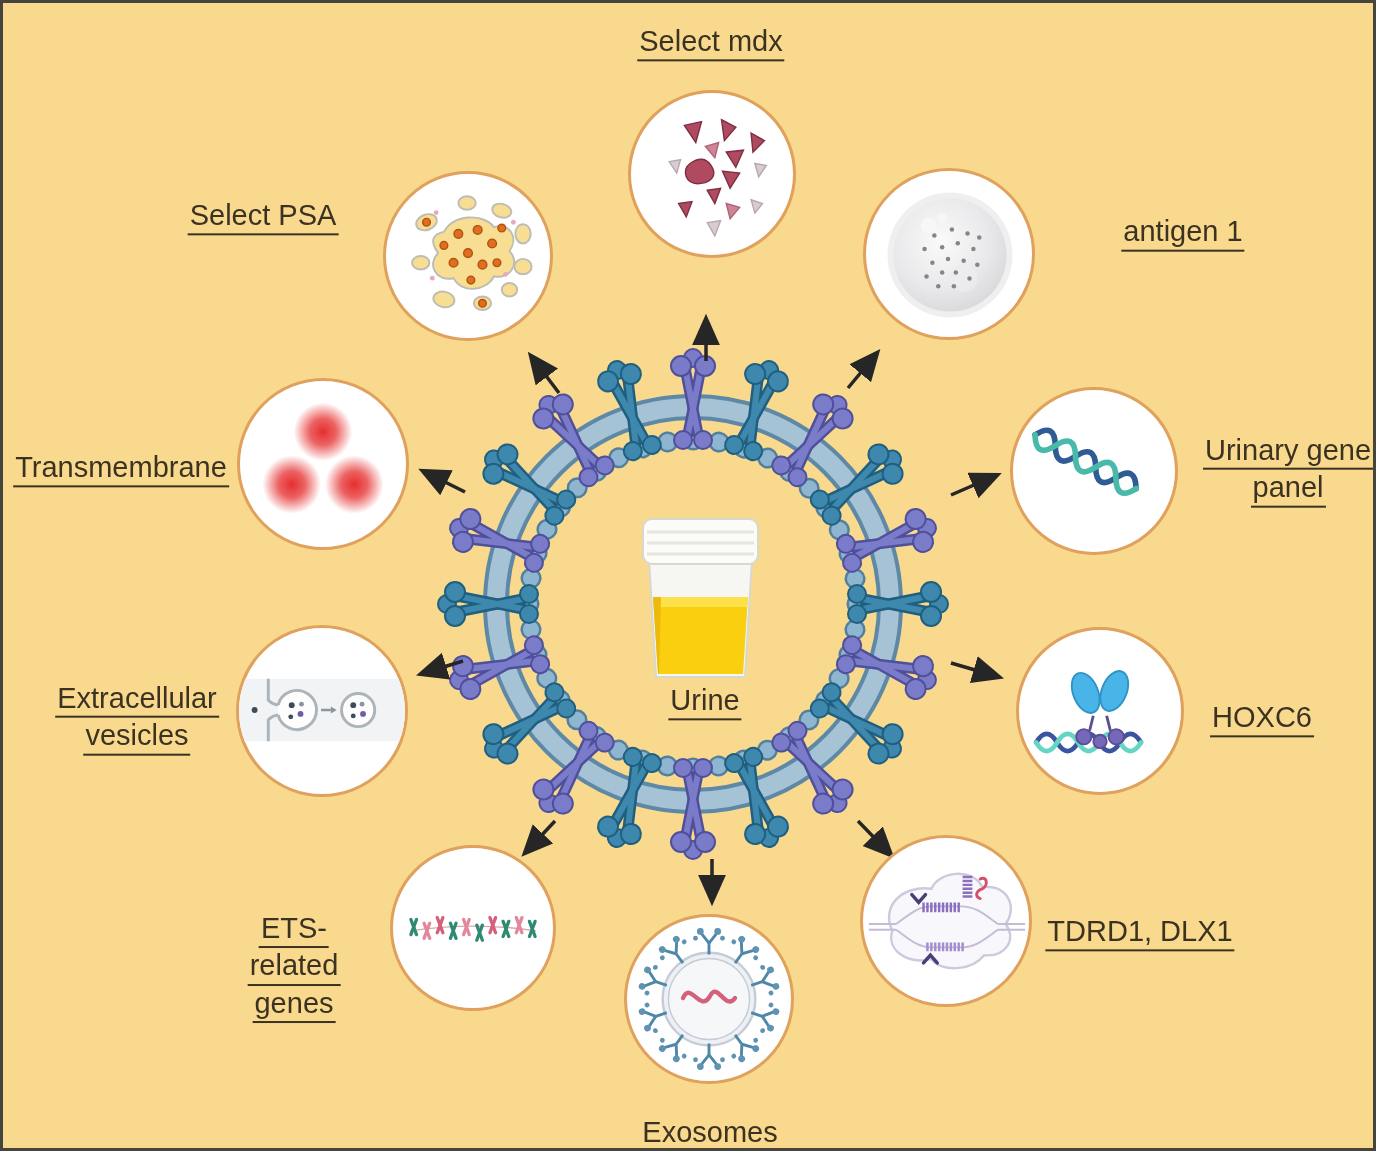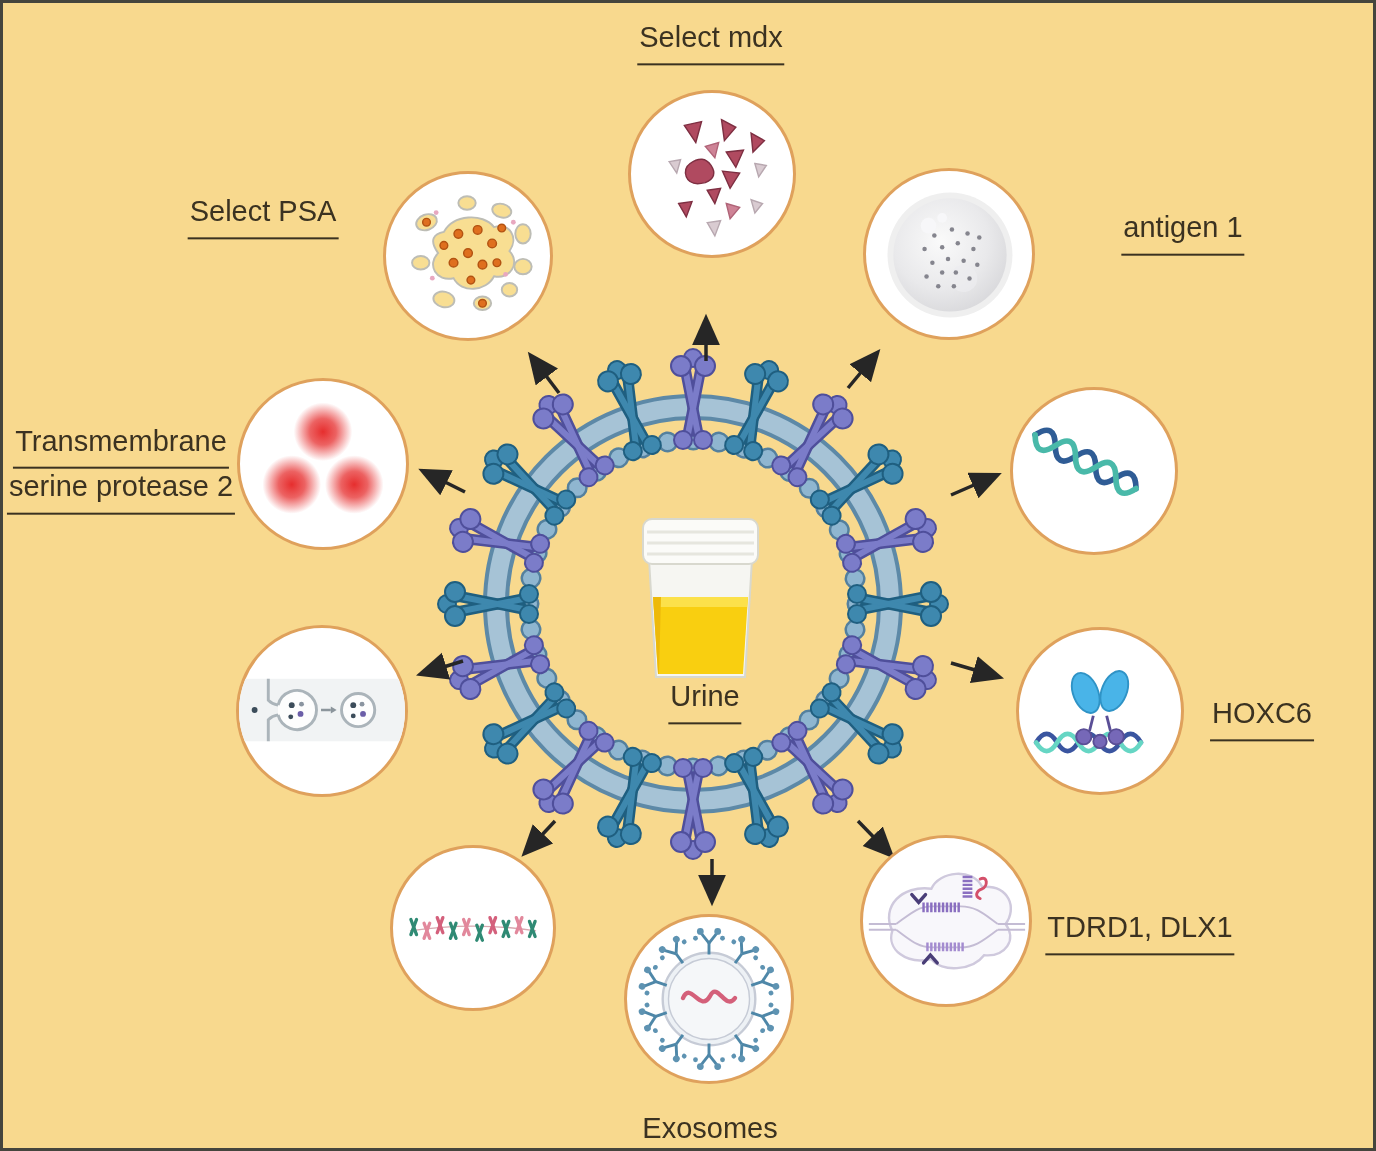--- a/index.html
+++ b/index.html
@@ -14,21 +14,21 @@
     border-radius:50%;box-sizing:border-box;overflow:hidden;
   }
   .node svg{display:block;width:100%;height:100%;}
   .lbl{
     position:absolute;transform:translate(-50%,-50%);
     color:#3B3221;font-size:29px;line-height:1.08;text-align:center;
     white-space:nowrap;
   }
   .lbl span{
     display:inline-block;border-bottom:2px solid #3B3221;
-    padding:0 2px 10px 2px;margin:1px 0;
+    padding:0 2px 2px 2px;margin:1px 0;
   }
 </style>
 </head>
 <body>
 
 <div class="canvas">
 
   <svg class="layer" width="1376" height="1151" viewBox="0 0 1376 1151">
     <defs>
       <marker id="ah" markerWidth="10" markerHeight="9" refX="7.5" refY="4" orient="auto">
@@ -404,27 +404,39 @@
   <div class="lbl" style="left:708px;top:41px">
     <span>Select mdx</span>
   </div>
   <div class="lbl" style="left:260px;top:215px">
     <span>Select PSA</span>
   </div>
   <div class="lbl" style="left:1180px;top:215px">
     <br>
     <span>antigen 1</span>
   </div>
+  <div class="lbl" style="left:1285px;top:468px">
+    <span>Urinary gene</span><br>
+    <span>panel</span>
+  </div>
   <div class="lbl" style="left:118px;top:467px">
     <span>Transmembrane</span><br>
-    <span>serine protease 2</span>
+  </div>
+  <div class="lbl" style="left:134px;top:716px">
+    <span>Extracellular</span><br>
+    <span>vesicles</span>
   </div>
   <div class="lbl" style="left:1259px;top:717px">
     <span>HOXC6</span>
   </div>
+  <div class="lbl" style="left:291px;top:965px">
+    <span>ETS-</span><br>
+    <span>related</span><br>
+    <span>genes</span>
+  </div>
   <div class="lbl" style="left:707px;top:1132px">
     <span>Exosomes</span>
   </div>
   <div class="lbl" style="left:1137px;top:931px">
     <span>TDRD1, DLX1</span>
   </div>
   <div class="lbl" style="left:702px;top:700px">
     <span>Urine</span>
   </div>
 

